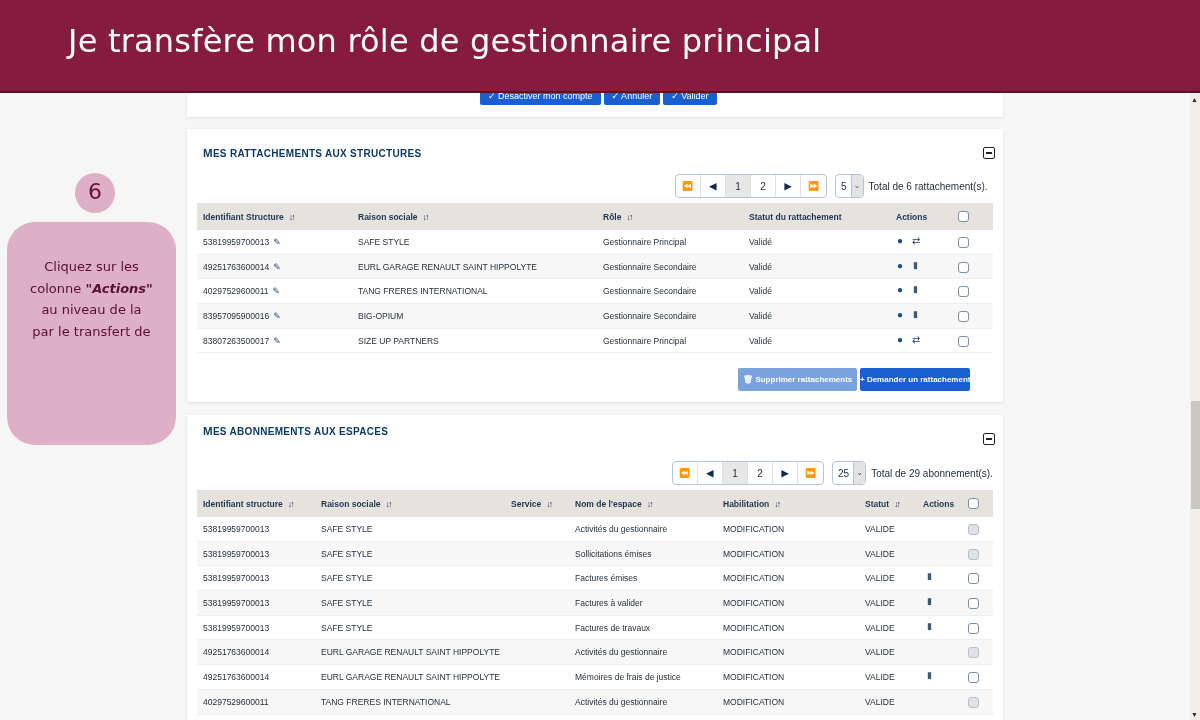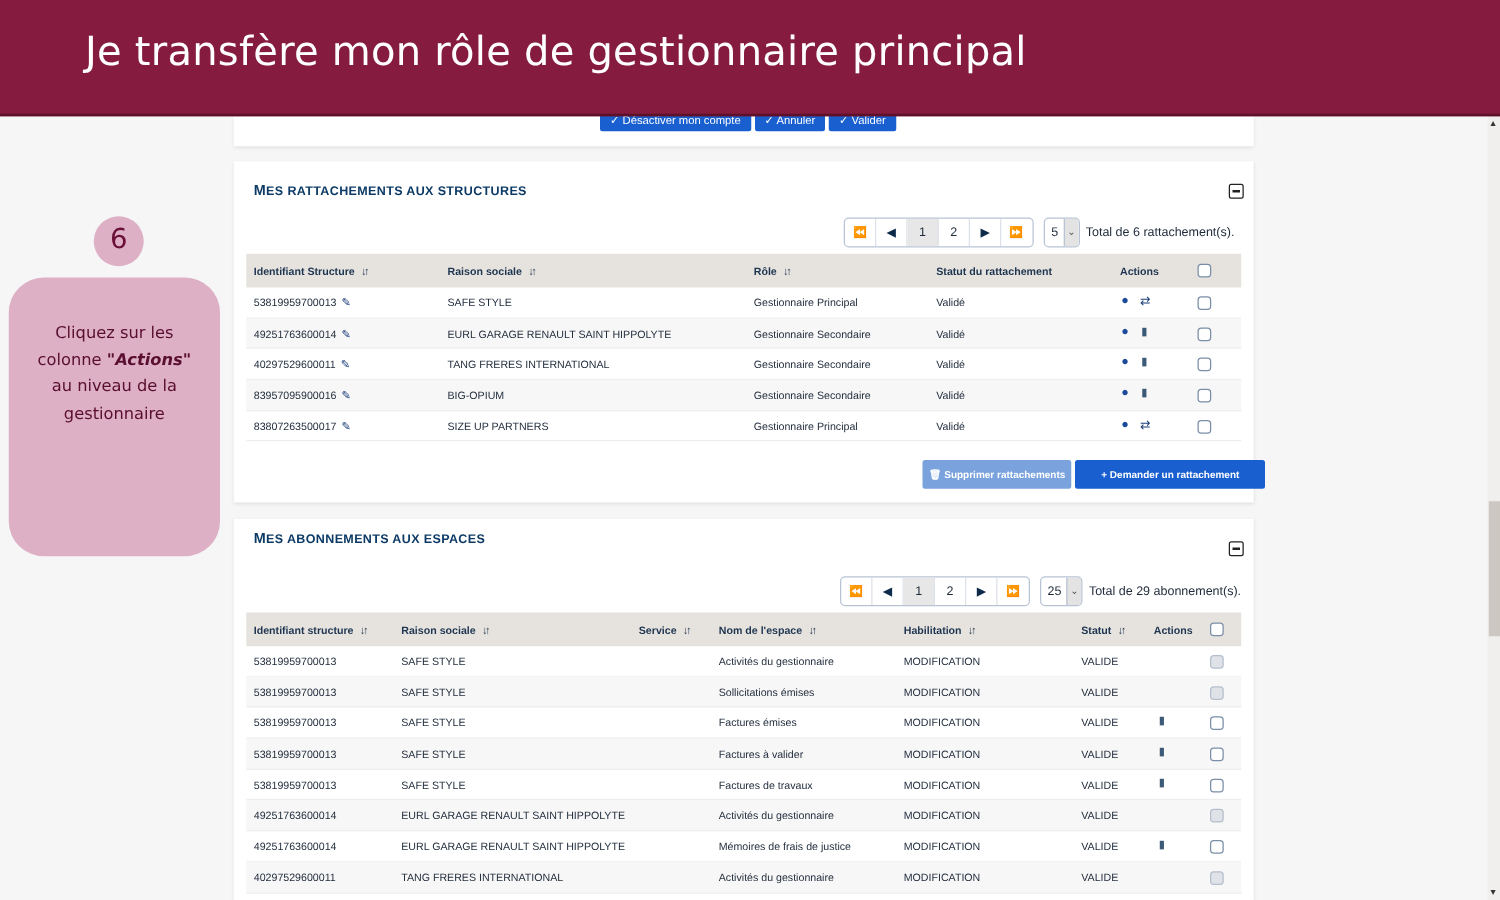--- a/index.html
+++ b/index.html
@@ -39,21 +39,21 @@
   .trow:nth-child(even) { background: #f8f7f7; }
   .td { position: absolute; top: 7px; font-size: 8.5px; color: #1e2a3a; white-space: nowrap; }
   .cbx { position: absolute; width: 11px; height: 11px; border: 1.3px solid #7a8ea8; border-radius: 3px; background: #fff; }
   .cbx.disabled { background: #dfe3e8; border-color: #b5bfcc; }
   .edit-icon { display: inline-block; margin-left: 4px; color: #1b3f7a; font-size: 9px; }
   .ico { position: absolute; top: 5px; font-size: 10px; color: #1b3f7a; }
   .eye { color: #1a4a99; }
   .trash { color: #3a5a78; font-size: 9px; }
 
   .btn-del { position: absolute; height: 23px; background: #7aa3de; color: #fff; font-size: 8px; font-weight: bold; border-radius: 2px; padding: 7px 5px 0; white-space: nowrap; }
-  .btn-add { position: absolute; height: 23px; background: #1a5fd0; color: #fff; font-size: 8px; font-weight: bold; border-radius: 2px; padding: 7px 21px 0; white-space: nowrap; }
+  .btn-add { position: absolute; height: 23px; background: #1a5fd0; color: #fff; font-size: 8px; font-weight: bold; border-radius: 2px; padding: 7px 0 0; white-space: nowrap; }
 
   .step-circle { position: absolute; left: 75px; top: 173px; width: 40px; height: 40px; border-radius: 50%; background: #ddb0c6; color: #6a0f35; font-family: "DejaVu Sans", sans-serif; font-size: 22px; text-align: center; line-height: 38px; }
   .step-box { position: absolute; left: 7px; top: 222px; width: 169px; height: 223px; border-radius: 28px; background: #ddb0c6; padding: 34px 4px 0; text-align: center; font-family: "DejaVu Sans", sans-serif; font-size: 13px; line-height: 21.5px; color: #5a0f2e; }
   .step-box b i, .step-box i { font-style: italic; }
   .step-box b { font-weight: bold; }
 
   .scrollbar { position: absolute; left: 1190px; top: 93px; width: 10px; height: 627px; background: #f0efee; }
   .scroll-up { position: absolute; top: 3px; left: 1px; font-size: 7px; color: #333; }
   .scroll-down { position: absolute; bottom: 2px; left: 1px; font-size: 7px; color: #333; }
   .scroll-thumb { position: absolute; left: 1px; top: 308px; width: 9px; height: 108px; background: #cdc7c1; }
@@ -70,21 +70,21 @@
   <div class="tb">✓ Désactiver mon compte</div>
   <div class="tb">✓ Annuler</div>
   <div class="tb">✓ Valider</div>
 </div>
 
 <div class="step-circle">6</div>
 <div class="step-box">
   <div>Cliquez sur les</div>
   <div><span>colonne </span><b><i>"Actions"</i></b></div>
   <div>au niveau de la</div>
-  <div>gestionnaire</div>
+  <div>par le transfert de</div>
 </div>
 
 <div class="card" style="top:129px;height:273px;">
   <div class="card-title" style="top:18px;"><span class="big">M</span><span>ES RATTACHEMENTS AUX STRUCTURES</span></div>
   <div class="collapse-btn" style="top:18px;"></div>
 
   <div class="pager" style="left:488px;top:45px;">
     <div class="pager-group">
       <div class="pg nav">⏪</div>
       <div class="pg nav">◀</div>

